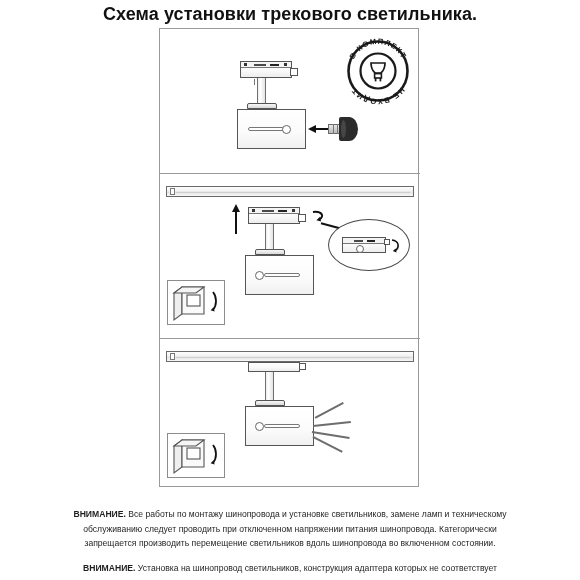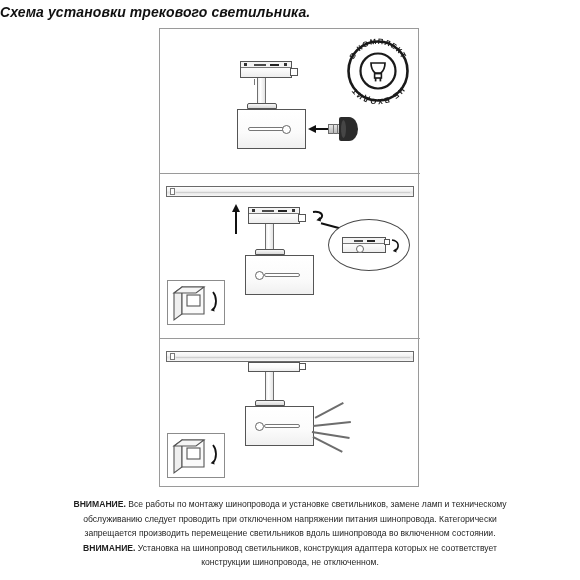--- a/index.html
+++ b/index.html
@@ -8,23 +8,23 @@
     background:#ffffff;
     font-family:"Liberation Sans", sans-serif;
     color:#1a1a1a;
     overflow:hidden;
     position:relative;
   }
   .page{position:relative;width:580px;height:580px;}
 
   .title{
     position:absolute;left:0;top:4px;width:580px;
-    font-size:14px;font-weight:bold;letter-spacing:.1px;
+    text-align:center;
+    font-size:18px;font-weight:bold;letter-spacing:.1px;
     color:#111;
-    font-style:italic;
   }
 
   
   .frame{
     position:absolute;left:159px;top:28px;
     width:260px;height:459px;
     border:1px solid #9a9a9a;
     box-sizing:border-box;
     background:#fff;
   }
@@ -163,21 +163,21 @@
   .ray{position:absolute;height:1.6px;background:#6d6d6d;transform-origin:0 50%;}
 
   
   .stamp{position:absolute;}
 
   
   .warnings{
     position:absolute;left:0;top:497px;width:580px;
     text-align:center;font-size:8.6px;line-height:14.5px;color:#1f1f1f;
   }
-  .warnings p{margin:0;padding:0 58px;}
+  .warnings p{margin:10px;padding:0 58px;}
   .warnings b{font-weight:bold;}
 </style>
 </head>
 <body>
 
 <div class="page">
 
   <div class="title">Схема установки трекового светильника.</div>
 
   <div class="frame">

